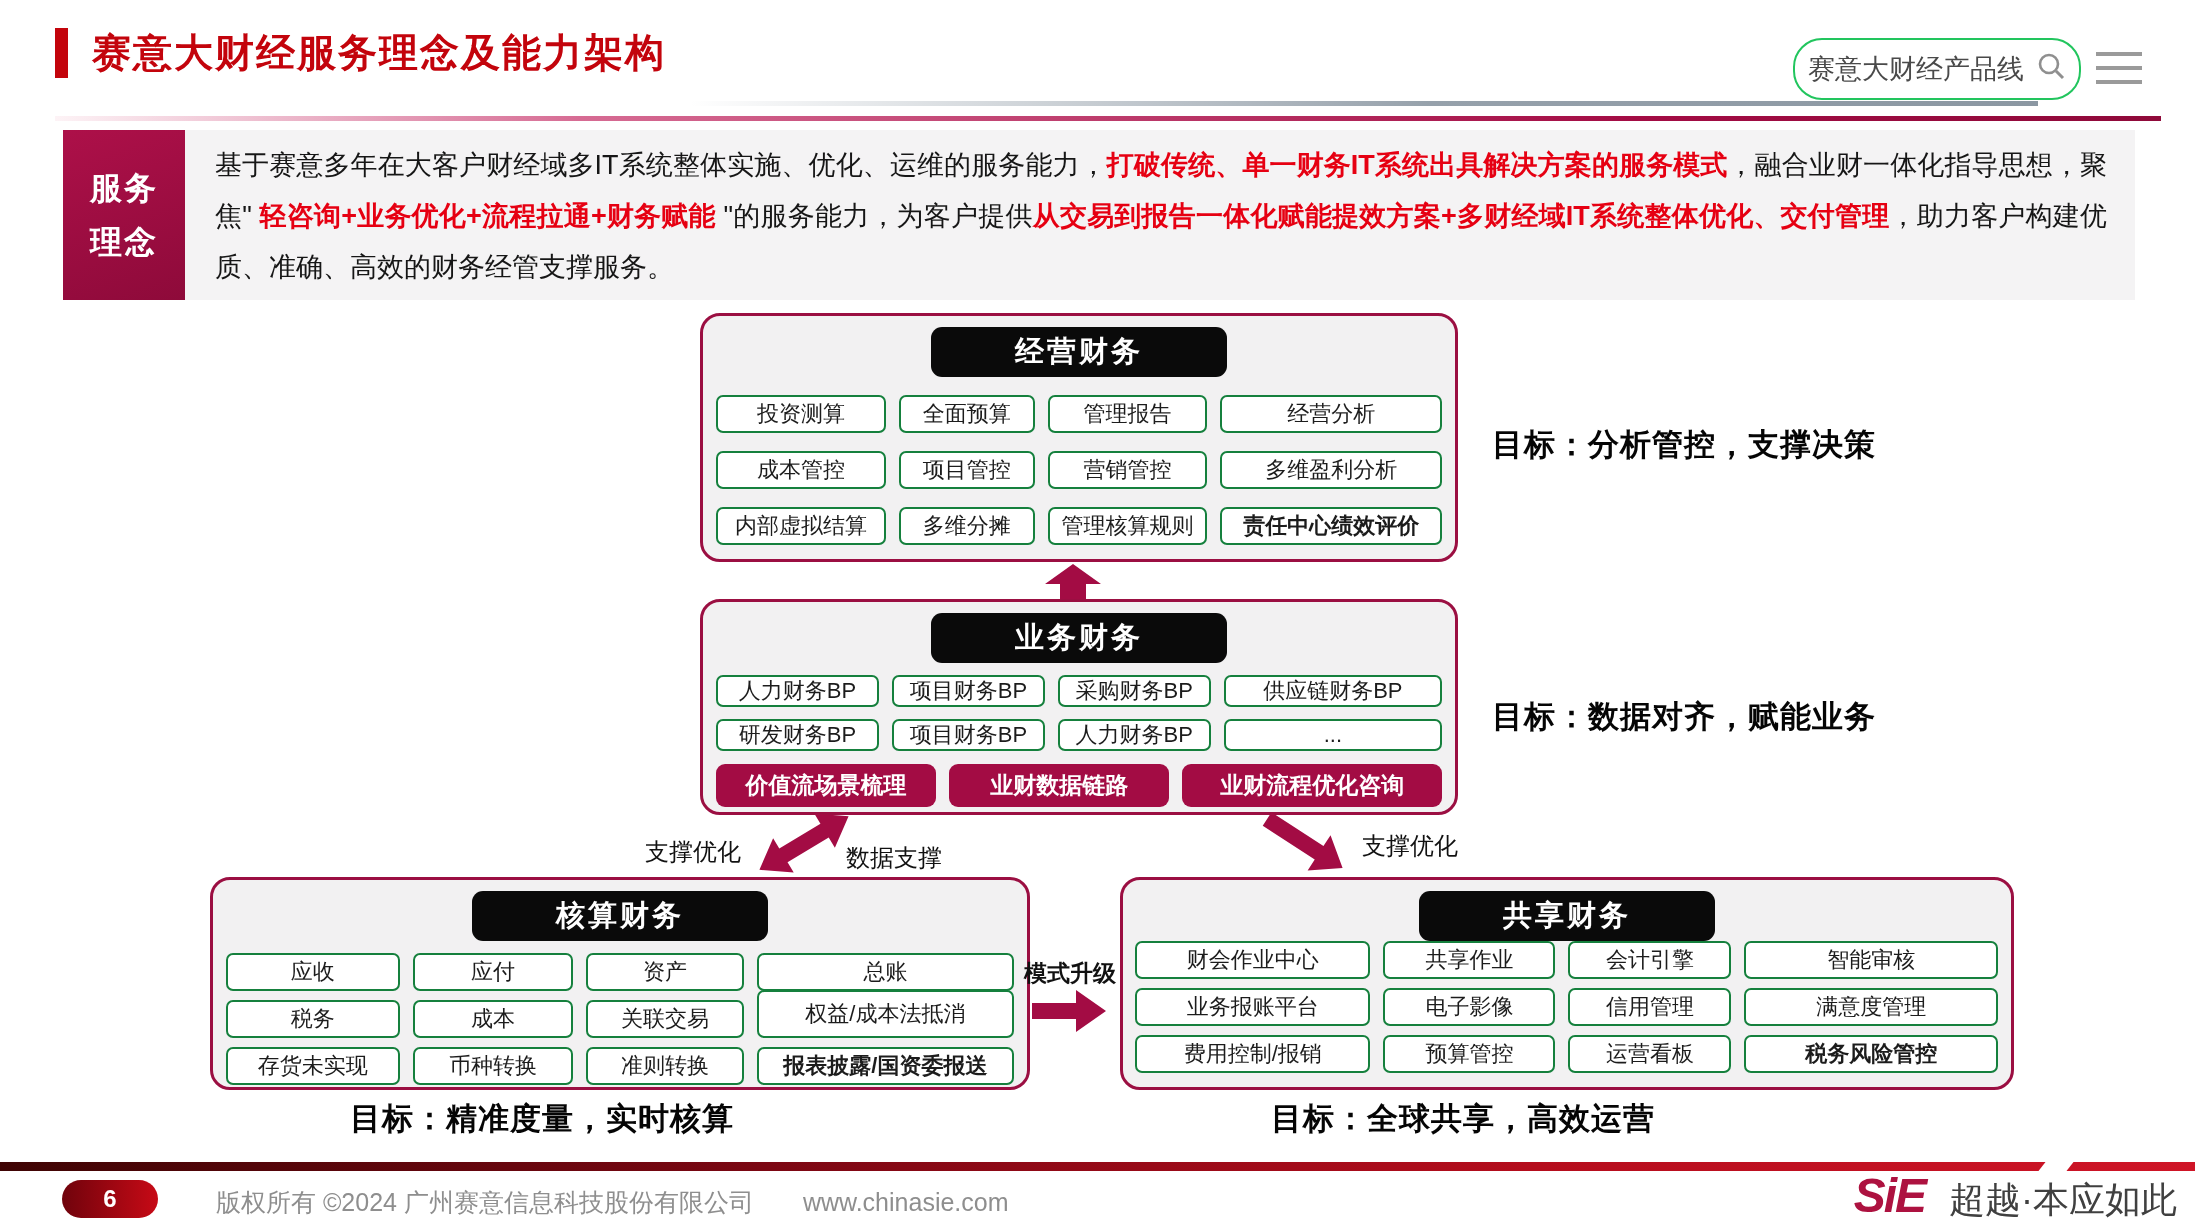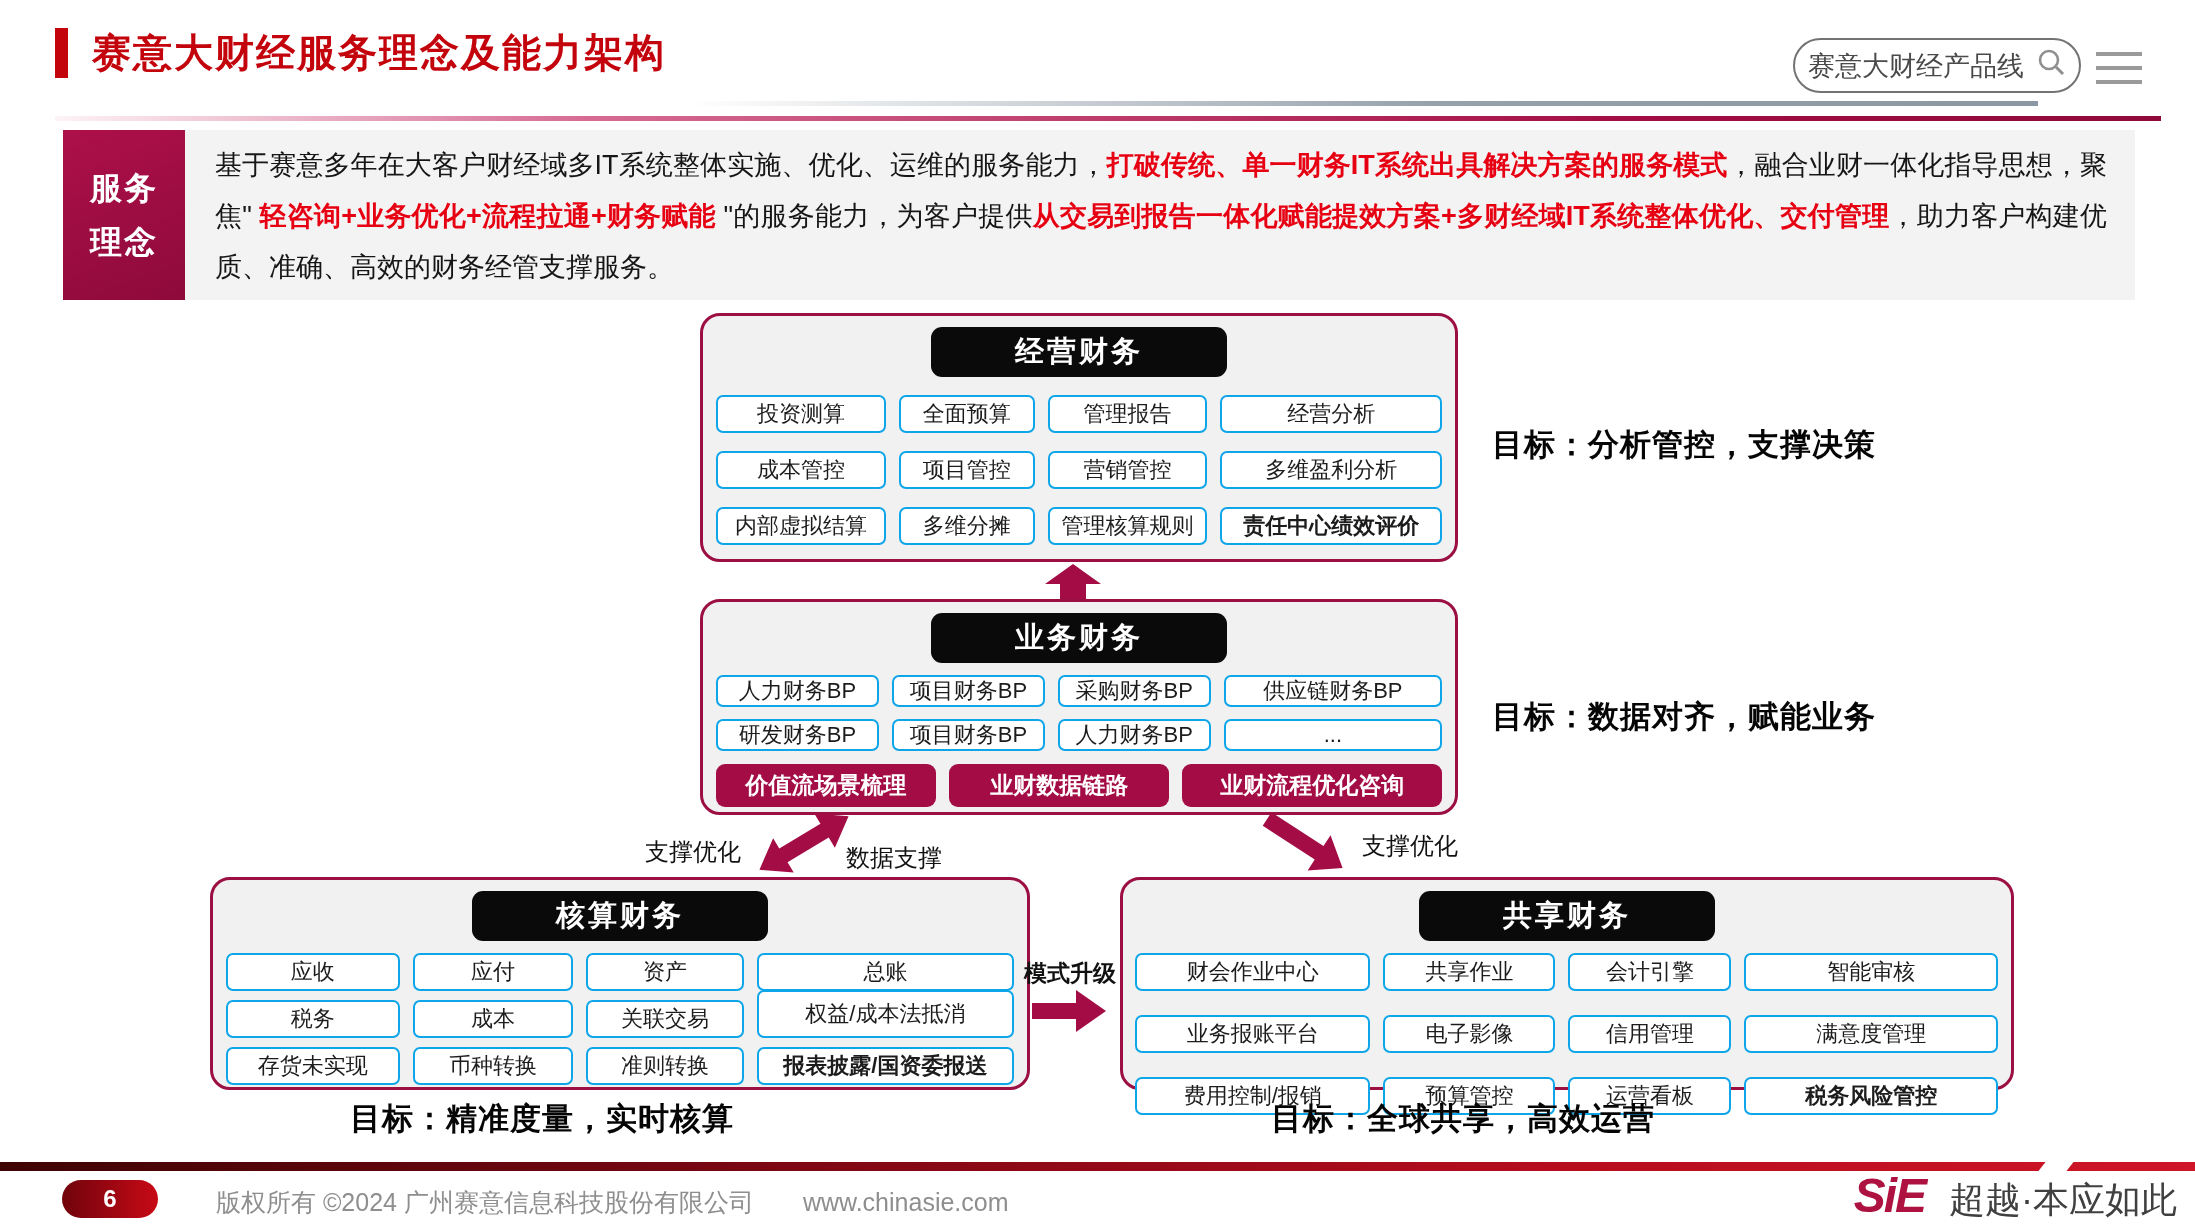--- a/index.html
+++ b/index.html
@@ -3,21 +3,21 @@
 <meta charset="utf-8">
 <style>
   * { margin:0; padding:0; box-sizing:border-box; }
   html,body { background:#ffffff; }
   body { font-family:"Liberation Sans", sans-serif; }
   .slide { position:relative; width:2195px; height:1229px; background:#fff; overflow:hidden; }
 
   
   .accent-bar { position:absolute; left:55px; top:28px; width:13px; height:50px; background:#c3040c; }
   .title { position:absolute; left:92px; top:26px; font-size:39px; font-weight:800; color:#c3040c; letter-spacing:2px; }
-  .pill { position:absolute; left:1793px; top:38px; width:288px; height:55px; border:2px solid #737373;
+  .pill { position:absolute; left:1793px; top:38px; width:288px; height:62px; border:2px solid #22c55e;
           border-radius:29px; display:flex; align-items:center; justify-content:center; gap:12px;
           font-size:27px; color:#4a4a4a; cursor:pointer; background:#fff; }
   .hamburger { position:absolute; left:2096px; top:52px; width:46px; cursor:pointer; }
   .hamburger i { display:block; height:4px; background:#9a9a9a; margin-bottom:10px; }
   .rule-gray { position:absolute; left:690px; top:101px; width:1348px; height:5px;
                background:linear-gradient(90deg, rgba(160,170,178,0), #96a1ab 55%, #8b97a2); }
   .rule-crimson { position:absolute; left:55px; top:116px; width:2106px; height:5px;
                background:linear-gradient(90deg,#fdf3f6,#d66b93 25%,#a30c44 75%,#8f0a3a); }
 
   
@@ -27,27 +27,27 @@
                  font-size:32px; font-weight:700; line-height:54px; letter-spacing:2px; }
   .intro-body { position:absolute; left:185px; top:130px; width:1950px; height:170px; background:#f4f3f4;
                 padding:10px 28px 0 30px; font-size:27px; line-height:51px; color:#161616; text-align:justify; }
   .intro-body .red { color:#e60012; font-weight:700; }
 
   
   .fin-box { position:absolute; border:3px solid #9b0f42; border-radius:20px; background:#f2f1f2; }
   .fin-head { margin:11px auto 0; width:max-content; padding:5px 84px; background:#0a0a0a; color:#fff;
               border-radius:11px; font-size:29px; font-weight:700; letter-spacing:3px; }
   .cards { display:grid; gap:18px 13px; padding:0 13px; }
-  .cards .cell { background:#fff; border:2px solid #0ea5e9; border-radius:7px; display:flex;
+  .cards .cell { background:#fff; border:2px solid #15803d; border-radius:7px; display:flex;
                  align-items:center; justify-content:center; font-size:22px; color:#1c1c1c; }
   .bold-last .cell:last-child { font-weight:700; }
   .grid-op  { margin-top:18px; grid-template-columns:1.15fr .92fr 1.08fr 1.5fr; grid-auto-rows:38px; }
   .grid-biz { margin-top:12px; grid-template-columns:1.12fr 1.05fr 1.05fr 1.5fr; grid-auto-rows:32px; gap:12px 13px; }
   .grid-acc { margin-top:12px; grid-template-columns:1.08fr 1fr .98fr 1.6fr; grid-auto-rows:38px; gap:9px 13px; }
-  .grid-sh  { margin-top:12px; grid-template-columns:1.3fr .95fr .9fr 1.4fr; grid-auto-rows:38px; gap:24px 13px;padding-left:12px; }
+  .grid-sh  { margin-top:0; grid-template-columns:1.3fr .95fr .9fr 1.4fr; grid-auto-rows:38px; gap:9px 13px;padding-left:12px; }
   .grid-acc .cell:nth-child(8) { position:relative; top:-10px; height:48px; }
   .chips { display:grid; grid-template-columns:1fr 1fr 1.18fr; gap:13px; padding:0 13px; margin-top:13px; }
   .chips .chip { background:#a30c44; color:#fff; border-radius:9px; height:43px; display:flex;
                  align-items:center; justify-content:center; font-size:23px; font-weight:700; }
 
   .goal { position:absolute; font-size:31px; font-weight:800; color:#050505; letter-spacing:1px; }
   .arrow { position:absolute; }
   .arrow svg { display:block; }
   .arrow-label { position:absolute; font-size:24px; color:#111; }
   .mode-label { position:absolute; left:1022px; top:958px; width:96px; font-size:23px; font-weight:700;

